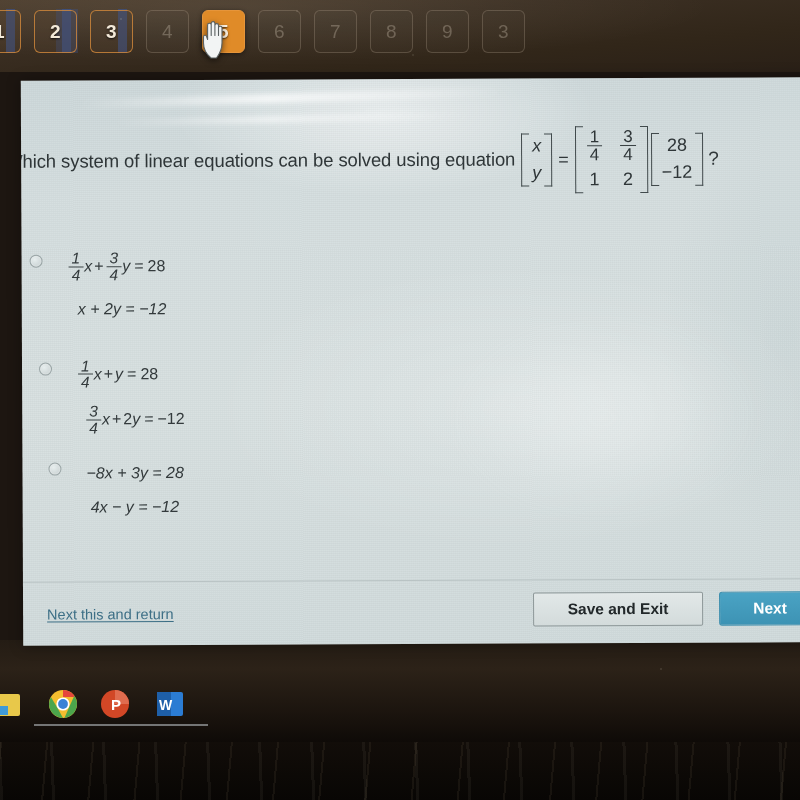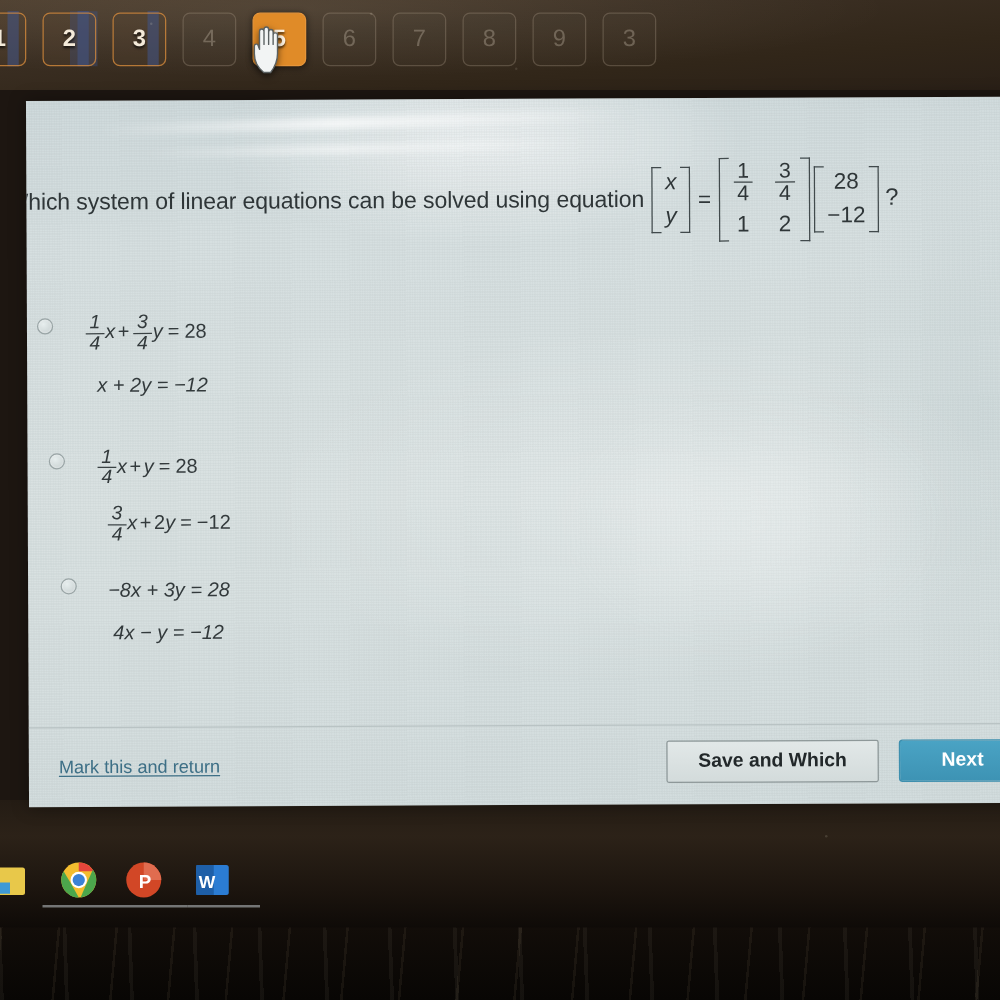--- a/index.html
+++ b/index.html
@@ -392,22 +392,22 @@
           <span class="radio" style="left:18px;top:2px"></span>
           <div class="opt-lines" style="padding-left:56px">
             <div class="eqline">−8x + 3y = 28</div>
             <div class="eqline eqline2" style="margin-top:8px;padding-left:4px">4x − y = −12</div>
           </div>
         </div>
 
       </div>
 
       <div class="footer">
-        <a class="mark-link" href="#">Mark this and return</a>
-        <div class="btn-save">Save and Which</div>
+        <a class="mark-link" href="#">Next this and return</a>
+        <div class="btn-save">Save and Exit</div>
         <div class="btn-next">Next</div>
       </div>
 
     </div>
   </div>
 
   <div class="taskbar">
 
     <div class="tb-icon" style="left:-8px;top:2px">
       <svg viewBox="0 0 30 30" width="30" height="30">

